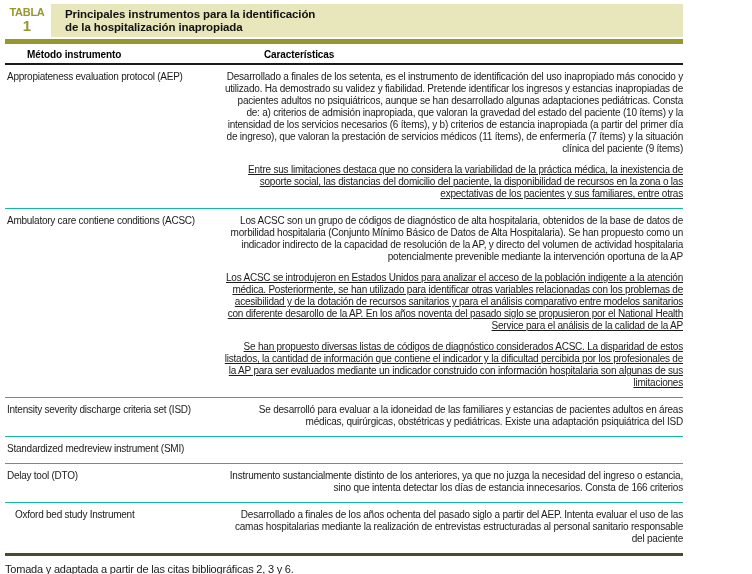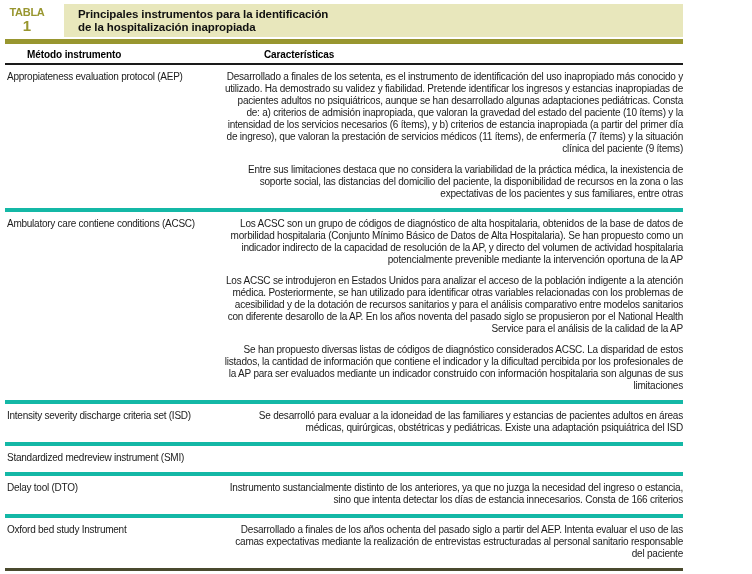--- a/index.html
+++ b/index.html
@@ -39,21 +39,21 @@
     letter-spacing: -0.3px;
     line-height: 12px;
   }
   .tabla-num {
     font-weight: bold;
     font-size: 15px;
     line-height: 16px;
   }
   .title-bar {
     flex: 1;
-    margin-left: 15px;
+    margin-left: 2px;
     background: var(--title-bg, #e8e7bc);
     padding: 4px 8px 3px 14px;
     font-weight: bold;
     font-size: 11.5px;
     line-height: 13px;
     letter-spacing: -0.1px;
     color: #111111;
   }
   .olive-rule {
     height: 5px;
@@ -80,40 +80,42 @@
     box-sizing: border-box;
   }
   .col2 {
     flex: 1;
     min-width: 0;
   }
   
   .row {
     display: flex;
     padding: 6px 0 8px 0;
-    border-bottom: 4px solid #14b8a6;
+    border-bottom: 1px solid #14b8a6;
   }
   .row.last {
     border-bottom: none;
+    margin-left: 8px;
   }
   .method {
     font-size: 10px;
     line-height: 12px;
     letter-spacing: -0.25px;
     white-space: nowrap;
   }
   .chars p {
     margin: 0;
     font-size: 10px;
     line-height: 12px;
     letter-spacing: -0.22px;
     text-align: right;
   }
   .chars p + p {
     margin-top: 9px;
+    text-decoration: underline;
   }
   
   .bottom-rule {
     height: 3px;
     background: var(--bottom-rule, #4a4a2e);
   }
   .footnote {
     margin-top: 7px;
     font-size: 11px;
     letter-spacing: -0.2px;
@@ -174,21 +176,21 @@
   <div class="row">
     <div class="col1 method">Delay tool (DTO)</div>
     <div class="col2 chars">
       <p>Instrumento sustancialmente distinto de los anteriores, ya que no juzga la necesidad del ingreso o estancia, sino que intenta detectar los días de estancia innecesarios. Consta de 166 criterios</p>
     </div>
   </div>
 
   <div class="row last">
     <div class="col1 method">Oxford bed study Instrument</div>
     <div class="col2 chars">
-      <p>Desarrollado a finales de los años ochenta del pasado siglo a partir del AEP. Intenta evaluar el uso de las camas expectativas mediante la realización de entrevistas estructuradas al personal sanitario responsable del paciente</p>
+      <p>Desarrollado a finales de los años ochenta del pasado siglo a partir del AEP. Intenta evaluar el uso de las camas hospitalarias mediante la realización de entrevistas estructuradas al personal sanitario responsable del paciente</p>
     </div>
   </div>
 
   <div class="bottom-rule"></div>
 
   <div class="footnote">Tomada y adaptada a partir de las citas bibliográficas 2, 3 y 6.</div>
 
 </div>
 
 </body></html>

